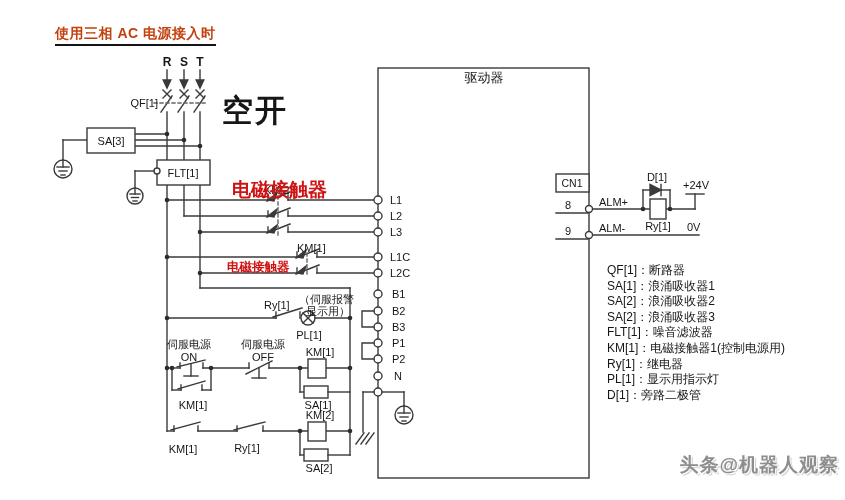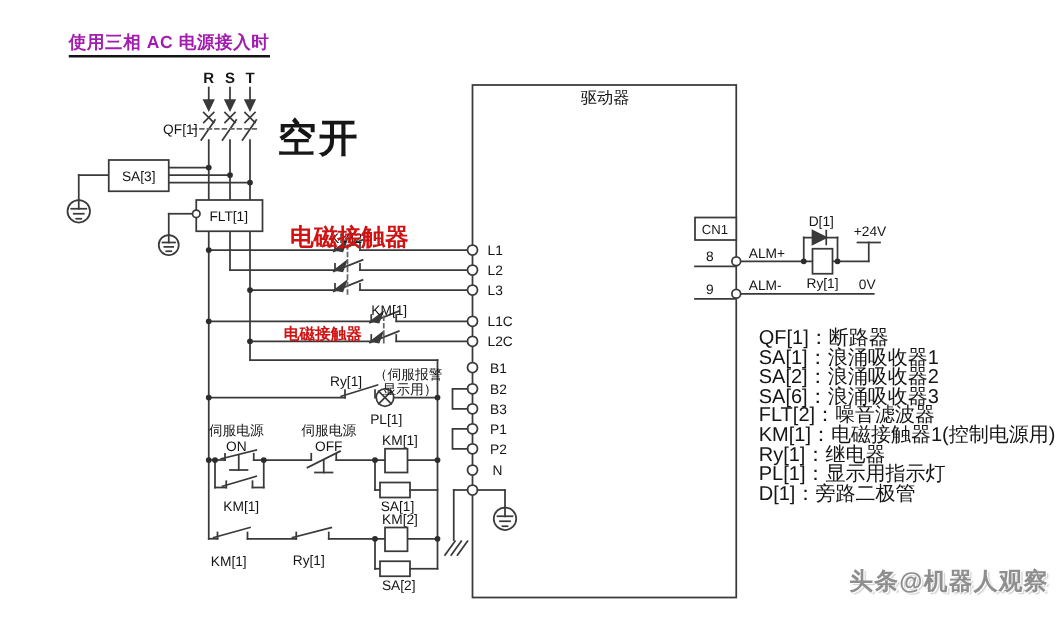--- a/index.html
+++ b/index.html
@@ -1,25 +1,25 @@
 <!DOCTYPE html>
 <html><head>
 <meta charset="utf-8">
 <style>
   html,body{margin:0;padding:0;}
   body{width:845px;height:500px;position:relative;background:#ffffff;overflow:hidden;
        font-family:"Liberation Sans","DejaVu Sans",sans-serif;color:#1e1e1e;}
   .abs{position:absolute;}
   #main-title{left:55px;top:25px;font-size:14px;font-weight:bold;letter-spacing:.5px;
-       border-bottom:2px solid #141414;padding-bottom:1px;color:#a21caf;}
+       border-bottom:2px solid #141414;padding-bottom:1px;color:#c2410c;}
   #breaker-note{left:222px;top:90px;font-size:31px;font-weight:700;color:#161616;letter-spacing:2px;}
   .red-note{color:#d01212;font-weight:700;margin-top:20px;}
   #contactor-note-main{left:232px;top:157px;font-size:19px;}
   #contactor-note-ctrl{left:227px;top:239px;font-size:12.5px;}
-  #legend{left:607px;top:263px;font-size:16px;line-height:15.6px;color:#161616;white-space:nowrap;}
+  #legend{left:607px;top:263px;font-size:12px;line-height:15.6px;color:#161616;white-space:nowrap;}
   #watermark{right:6px;top:452px;font-size:19px;font-weight:800;color:#8e8e8e;letter-spacing:1px;
        text-shadow:1px 1px 0 #fdfdfd,2px 2px 1px #cfcfcf;}
   svg text{fill:#161616;}
 </style>
 </head>
 <body>
 
 <svg class="abs" width="845" height="500" viewBox="0 0 845 500" style="left:0;top:0" stroke-linecap="square">
   <g stroke="#3a3a3a" stroke-width="1.4" fill="none">
 
@@ -313,21 +313,21 @@
 
 <div class="abs" id="main-title">使用三相 AC 电源接入时</div>
 <div class="abs" id="breaker-note">空开</div>
 <div class="abs red-note" id="contactor-note-main">电磁接触器</div>
 <div class="abs red-note" id="contactor-note-ctrl">电磁接触器</div>
 
 <div class="abs" id="legend">
   <div>QF[1]：断路器</div>
   <div>SA[1]：浪涌吸收器1</div>
   <div>SA[2]：浪涌吸收器2</div>
-  <div>SA[6]：浪涌吸收器3</div>
-  <div>FLT[2]：噪音滤波器</div>
+  <div>SA[2]：浪涌吸收器3</div>
+  <div>FLT[1]：噪音滤波器</div>
   <div>KM[1]：电磁接触器1(控制电源用)</div>
   <div>Ry[1]：继电器</div>
   <div>PL[1]：显示用指示灯</div>
   <div>D[1]：旁路二极管</div>
 </div>
 
 <div class="abs" id="watermark">头条@机器人观察</div>
 
 </body></html>

